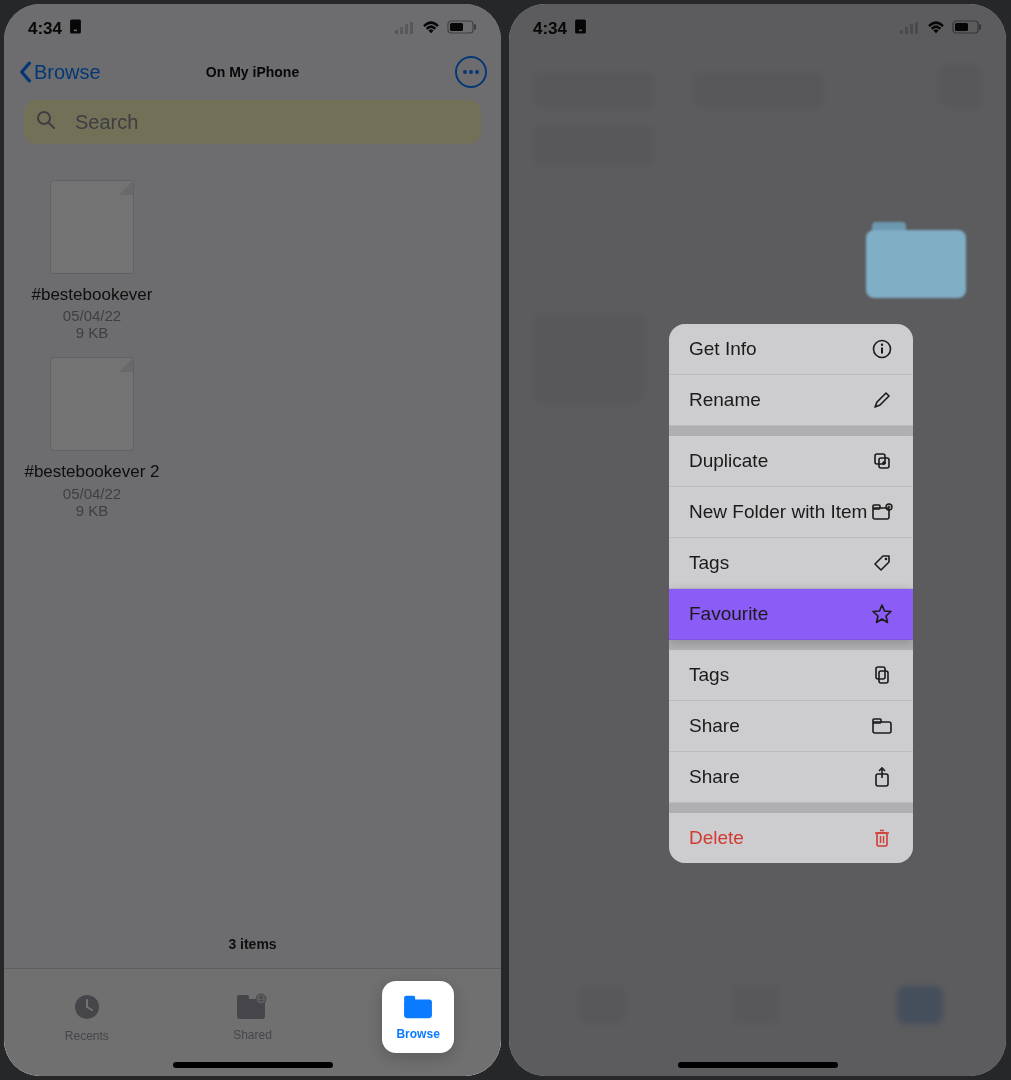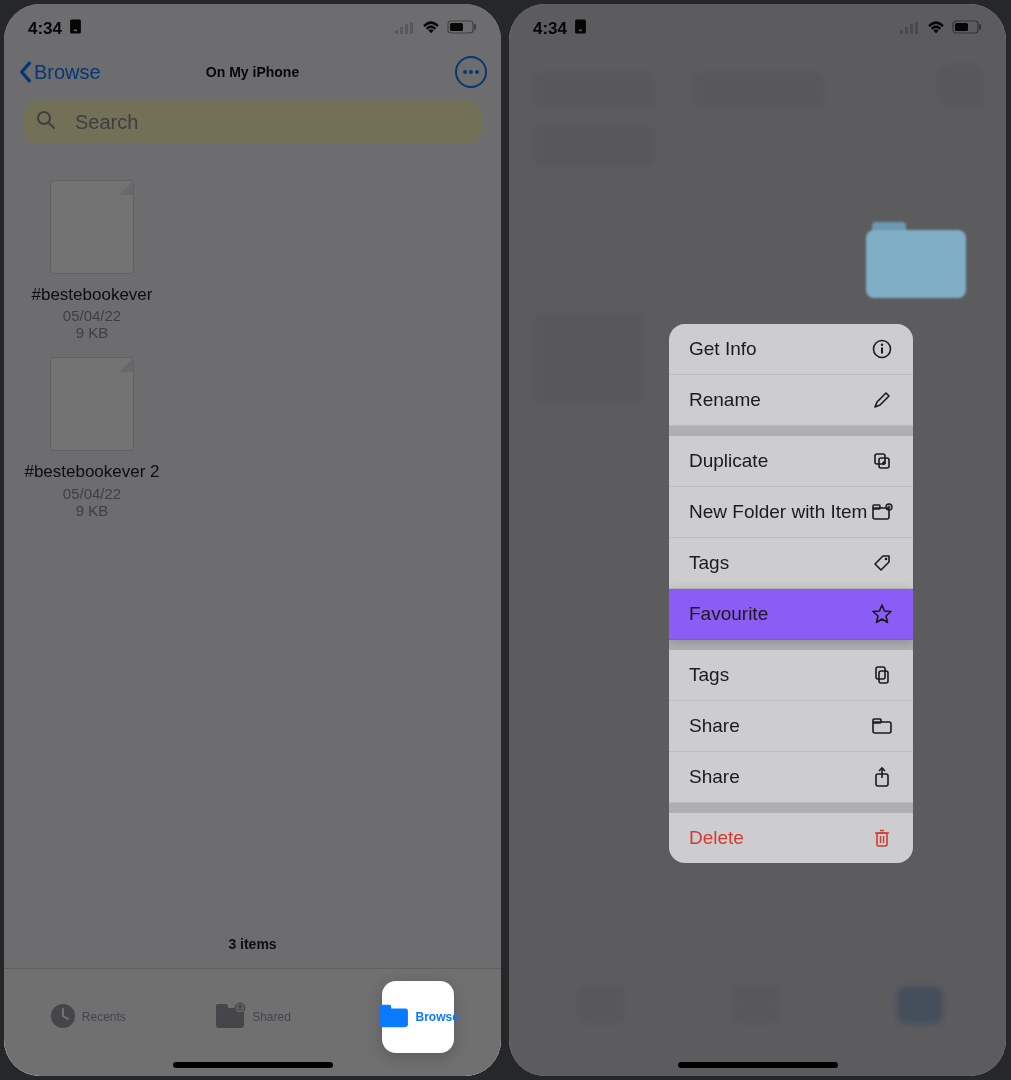--- a/index.html
+++ b/index.html
@@ -172,21 +172,21 @@
     font-size:12px;
     width:120px;
   }
   .tab.active .tab-card{
     background:#fff; border-radius:14px;
     box-shadow:0 4px 16px rgba(0,0,0,0.2);
     position:relative; z-index:20;
   }
   .tab-card {
     width:72px; height:72px;
-    display:flex; flex-direction:row;
+    display:flex; flex-direction:column;
     align-items:center; justify-content:center;
     gap:4px;
   }
   .tab.active { color:#0a7aff; font-weight:600;}
   .home-indicator{
     position:absolute;
     bottom:8px; left:50%; transform:translateX(-50%);
     width:160px; height:6px; border-radius:3px;
     background:#000;
     z-index:30;

